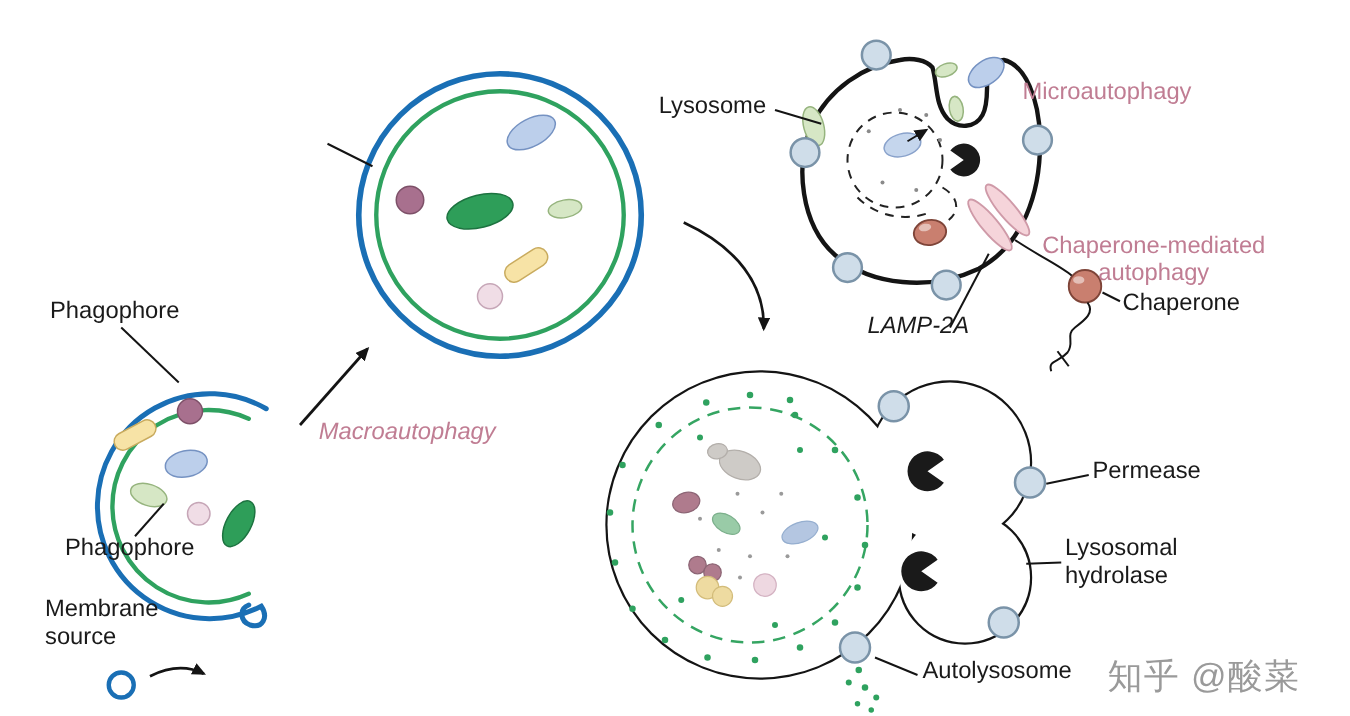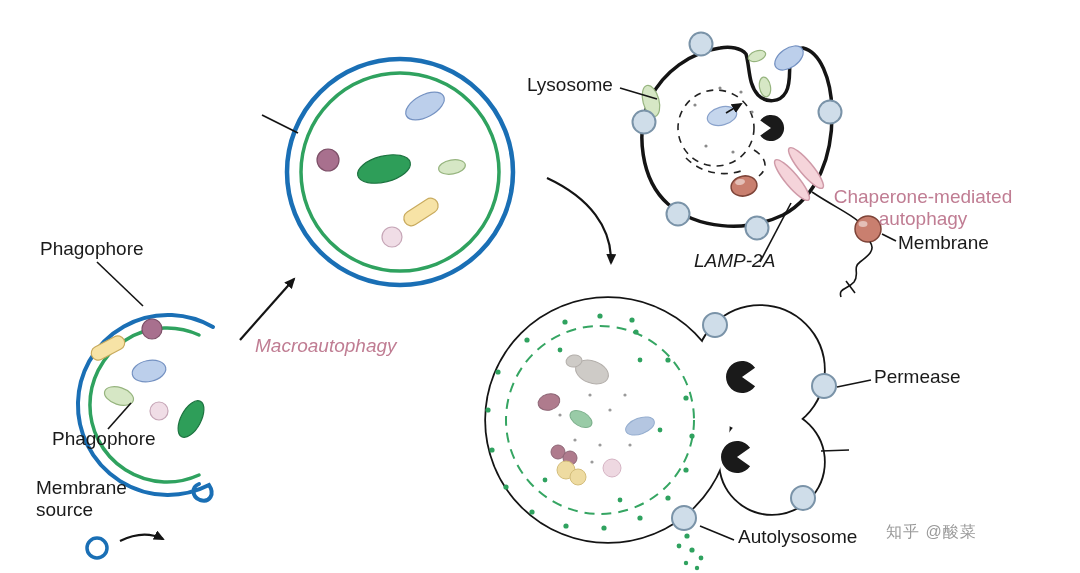--- a/index.html
+++ b/index.html
@@ -6,21 +6,21 @@
   .stage {
     position:relative; width:1080px; height:573px; background:#fff;
     font-family:"Liberation Sans", sans-serif; overflow:hidden;
   }
   svg { position:absolute; left:0; top:0; }
   .label {
     position:absolute; font-size:19px; line-height:1.18; color:var(--label-text,#1a1a1a);
     white-space:normal;
   }
   .label.pink { color:var(--pathway-label-pink,#c07d93); }
-  .watermark { position:absolute; font-size:16px; color:var(--watermark-gray,#9a9a9a); letter-spacing:1px; }
+  .watermark { position:absolute; font-size:28px; color:var(--watermark-gray,#9a9a9a); letter-spacing:1px; }
 
   
   .mem-blue  { stroke:var(--membrane-blue,#1a6fb5); fill:none; stroke-linecap:round; }
   .mem-green { stroke:var(--membrane-green,#2fa25f); fill:none; stroke-linecap:round; }
   .blk       { stroke:var(--outline,#141414); stroke-width:3.5; fill:#fff; }
   .whitefill { fill:#fff; }
   .ln        { stroke:var(--outline,#141414); stroke-width:1.6; fill:none; }
   .arrow     { stroke:var(--outline,#141414); stroke-width:2.2; fill:none; }
   .permease  { fill:var(--permease-fill,#cfdde9); stroke:#7a93a8; stroke-width:2; }
   .pac       { fill:#1a1a1a; }
@@ -236,27 +236,29 @@
   <div class="label" style="left:40px; top:238px;">Phagophore</div>
 
   <div class="label" style="left:52px; top:428px;">Phagophore</div>
 
   <div class="label" style="left:36px; top:477px; width:112px; text-align:left;">Membrane source</div>
 
   <div class="label pink" style="left:255px; top:335px;font-style:italic;">Macroautophagy</div>
 
   <div class="label" style="left:527px; top:74px;">Lysosome</div>
 
+  <div class="label pink" style="left:818px; top:63px;">Microautophagy</div>
 
   <div class="label pink" style="left:828px; top:158px; width:190px; text-align:center;margin-top:28px;">Chaperone-mediated autophagy</div>
 
   <div class="label" style="left:694px; top:250px;font-style:italic;">LAMP-2A</div>
 
-  <div class="label" style="left:898px; top:232px;">Membrane</div>
+  <div class="label" style="left:898px; top:232px;">Chaperone</div>
 
 
   <div class="label" style="left:874px; top:366px;">Permease</div>
 
+  <div class="label" style="left:852px; top:428px; width:115px;">Lysosomal hydrolase</div>
 
   <div class="label" style="left:738px; top:526px;">Autolysosome</div>
 
   <div class="watermark" style="left:886px; top:522px;">知乎 @酸菜</div>
 </div>
 
 </body></html>

